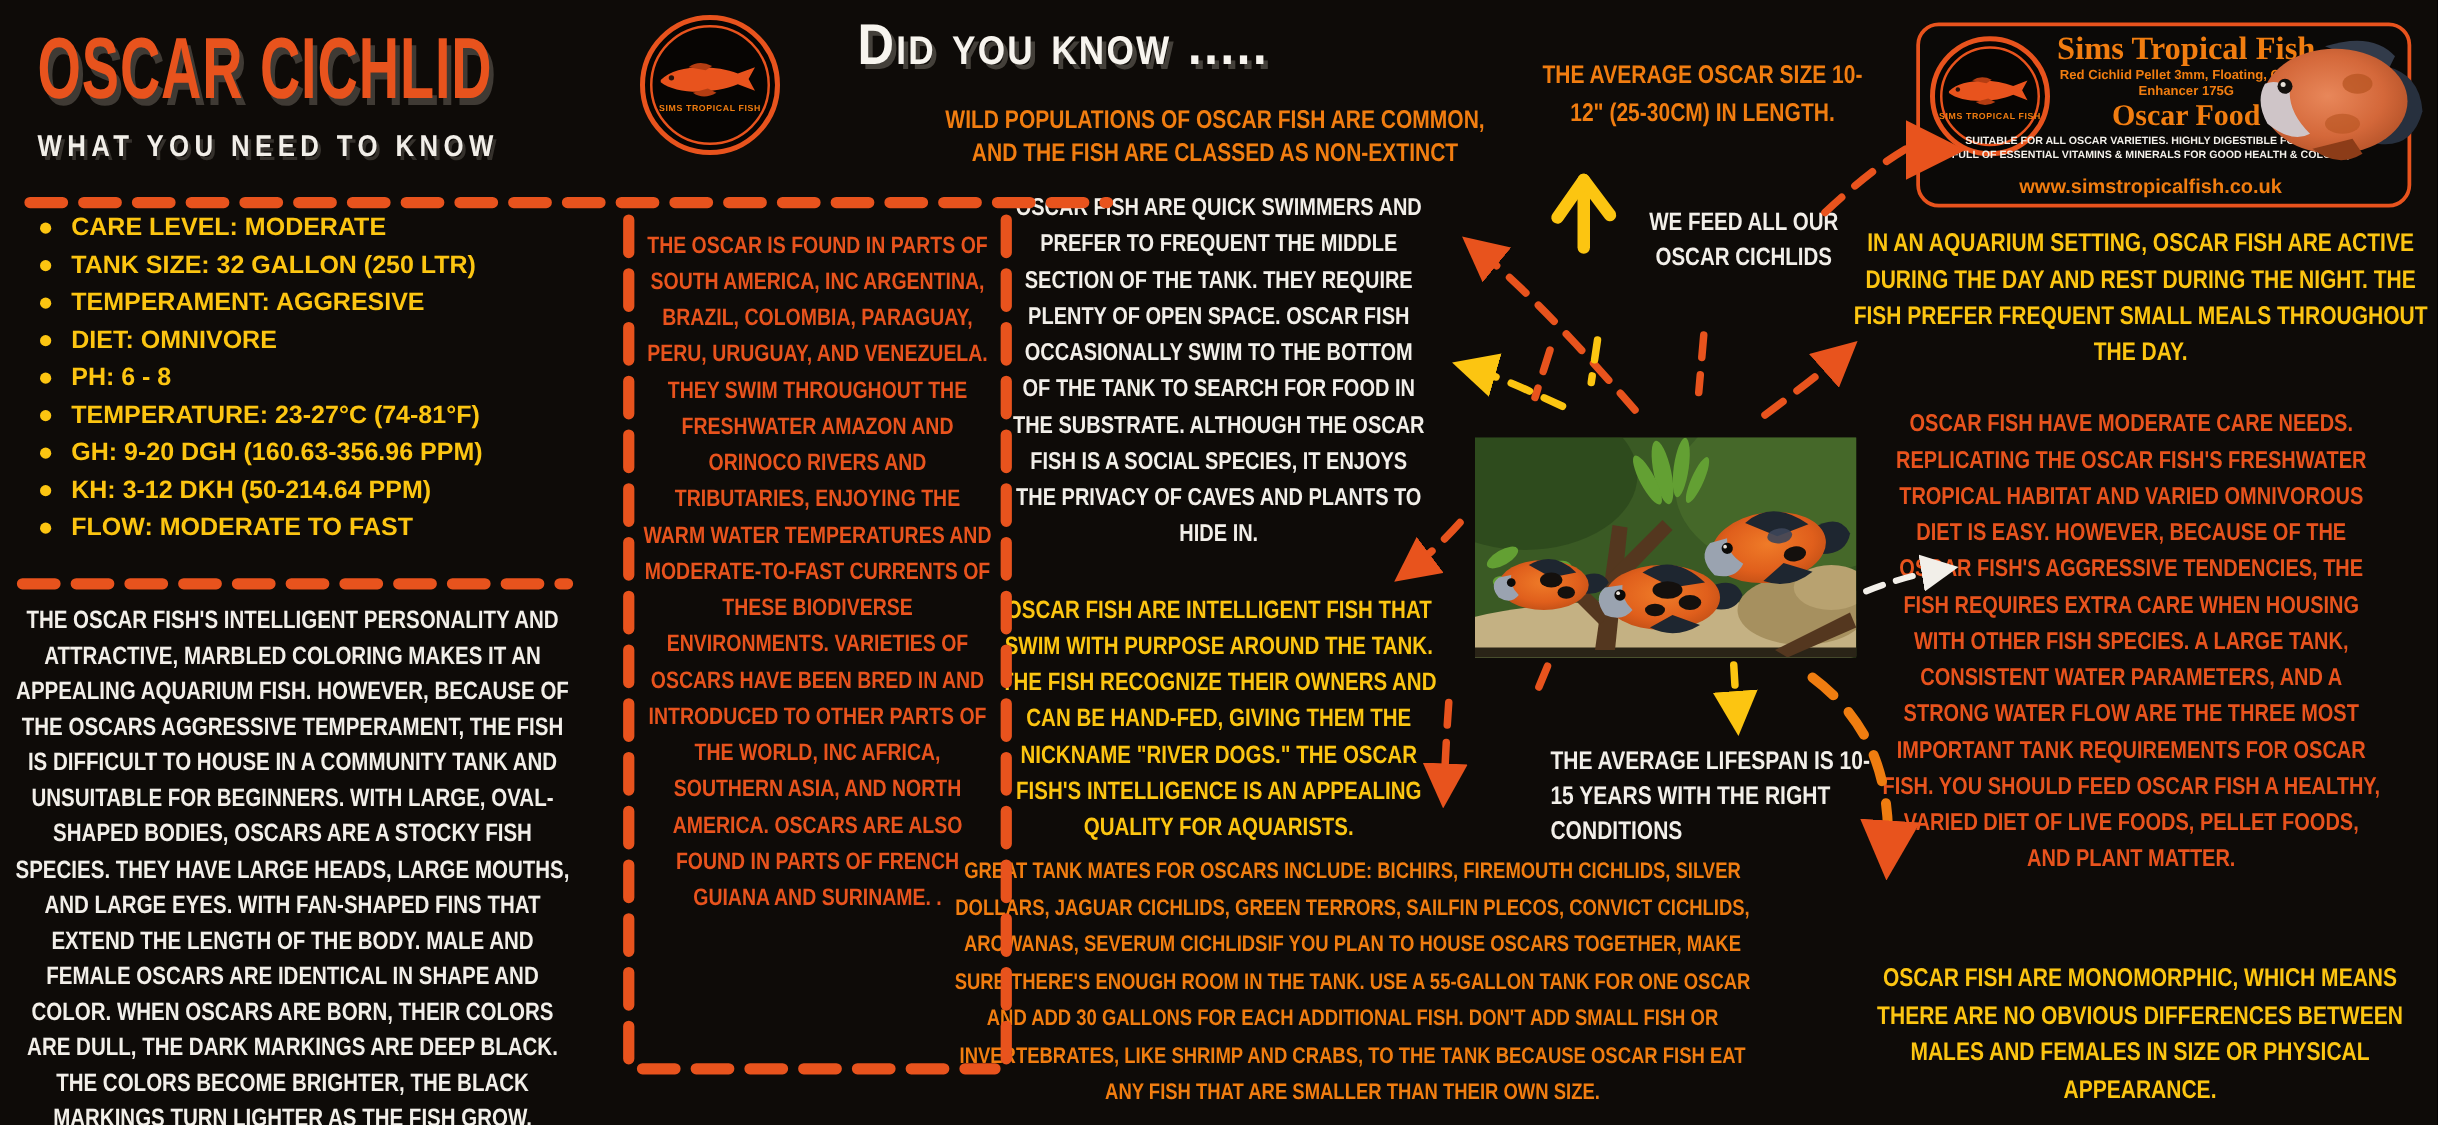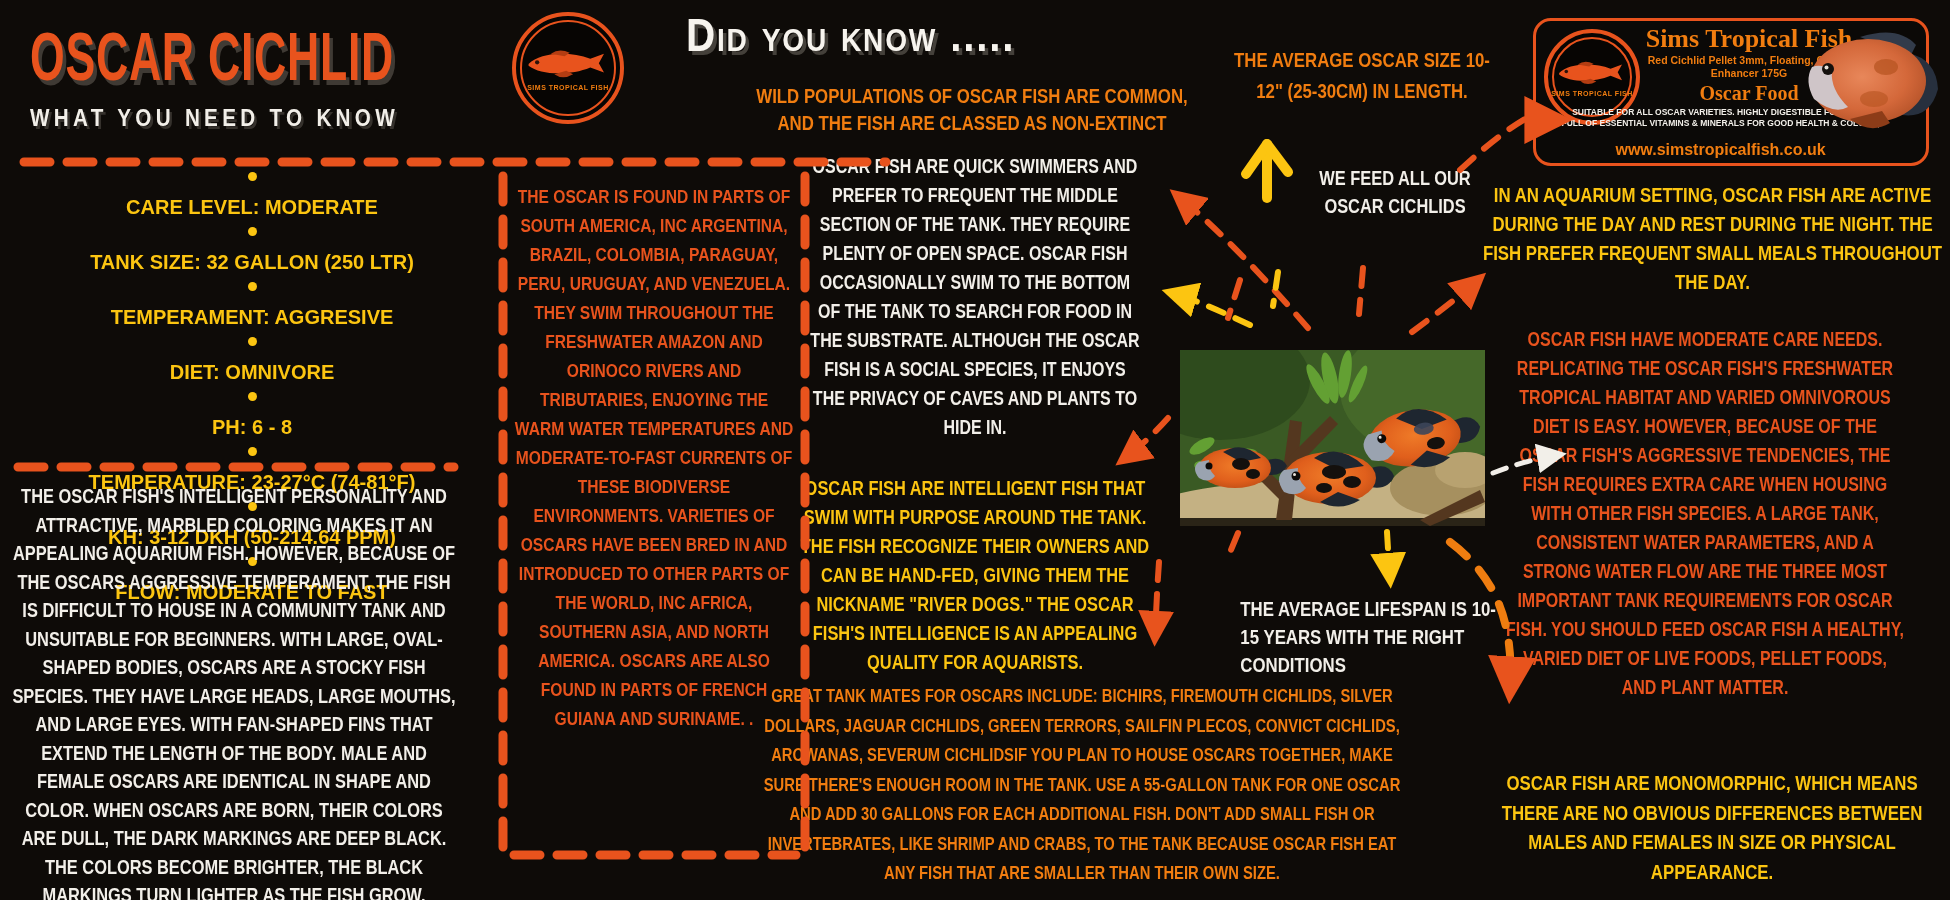--- a/index.html
+++ b/index.html
@@ -16,21 +16,21 @@
     left:30px;top:16px;font-size:62px;color:#e8531d;letter-spacing:1px;
     transform:scale(0.72,1.12);transform-origin:left top;white-space:nowrap;
     text-shadow:5px 5px 0 #3f3a34;
   }
   .subtitle{
     left:30px;top:104px;font-size:24px;color:#f2efe9;letter-spacing:5px;
     transform:scale(0.86,1);transform-origin:left top;white-space:nowrap;
     text-shadow:3px 3px 0 #35312c;
   }
   .facts{left:32px;top:172px;width:440px;}
-  .fact-row{display:flex;align-items:center;gap:16px;margin-bottom:10px;flex-direction:column;}
+  .fact-row{display:flex;align-items:center;gap:16px;margin-bottom:10px;}
   .dot{width:9px;height:9px;border-radius:50%;background:#fcc511;flex:0 0 auto;}
   .fact-label{color:#fcc511;font-size:20px;line-height:20px;letter-spacing:0px;}
   .left-par{
     left:-41px;top:482px;width:550px;font-size:20px;line-height:28.5px;
     color:#f2efe9;text-align:center;transform:scaleX(0.82);transform-origin:center top;
   }
 
   
   .habitat{
     left:484px;top:182px;width:340px;font-size:19px;line-height:29px;
@@ -89,21 +89,21 @@
   }
 
   
   .brand-box{
     left:1533px;top:18px;width:390px;height:142px;
     border:3px solid #e8531d;border-radius:18px;background:#0b0907;
   }
   .brand-text{position:absolute;left:88px;top:4px;width:250px;text-align:center;}
   .brand-name{font-family:"Liberation Serif",serif;font-size:26px;line-height:28px;color:#f17d10;}
   .brand-pellet{font-size:10.5px;line-height:13px;color:#f17d10;margin-top:1px;}
-  .brand-product{font-family:"Liberation Serif",serif;font-size:20px;line-height:26px;color:#f17d10;}
+  .brand-product{font-family:"Liberation Serif",serif;font-size:24px;line-height:26px;color:#f17d10;}
   .brand-desc{position:absolute;left:12px;top:86px;width:345px;text-align:center;
     font-size:8.5px;line-height:11px;color:#f2efe9;}
   .brand-site{position:absolute;left:12px;top:120px;width:345px;text-align:center;
     font-size:16px;color:#f17d10;}
 
   
   .logo-circle{
     border-radius:50%;border:4px solid #e8531d;background:#070503;
     box-sizing:border-box;
   }
@@ -162,20 +162,24 @@
         <span class="dot"></span>
         <span class="fact-label">DIET: OMNIVORE</span>
       </div>
     <div class="fact-row">
         <span class="dot"></span>
         <span class="fact-label">PH: 6 - 8</span>
       </div>
     <div class="fact-row">
         <span class="dot"></span>
         <span class="fact-label">TEMPERATURE: 23-27°C (74-81°F)</span>
+      </div>
+    <div class="fact-row">
+        <span class="dot"></span>
+        <span class="fact-label">GH: 9-20 DGH (160.63-356.96 PPM)</span>
       </div>
     <div class="fact-row">
         <span class="dot"></span>
         <span class="fact-label">KH: 3-12 DKH (50-214.64 PPM)</span>
       </div>
     <div class="fact-row">
         <span class="dot"></span>
         <span class="fact-label">FLOW: MODERATE TO FAST</span>
       </div>
   </div>

